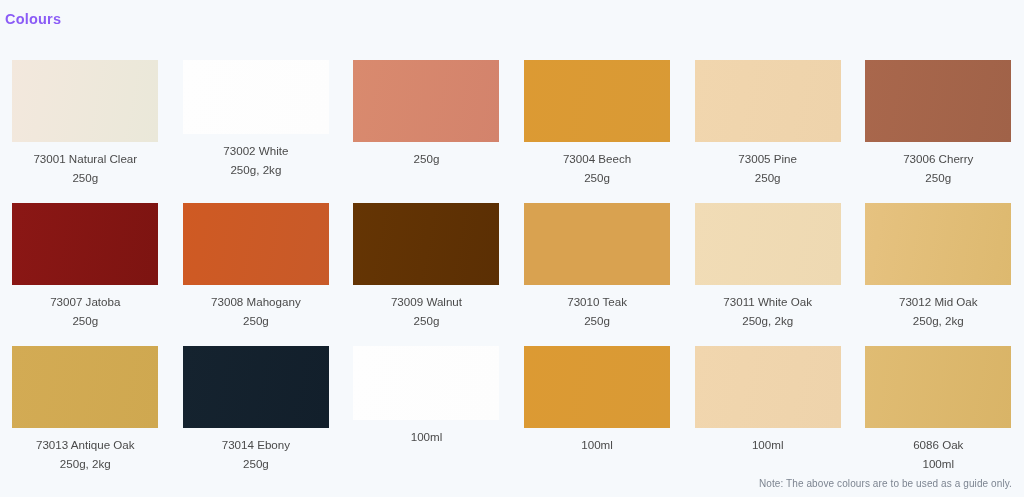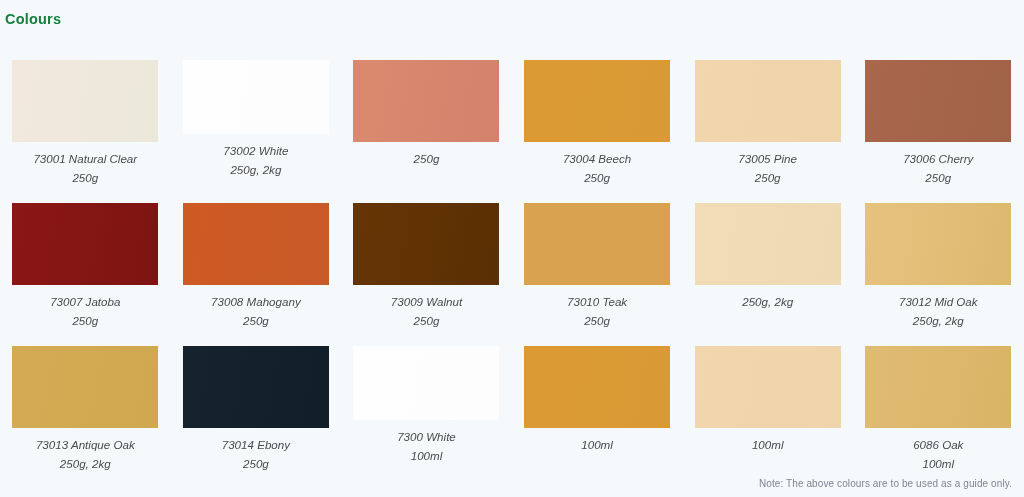--- a/index.html
+++ b/index.html
@@ -25,21 +25,20 @@
     font-weight: bold;
     color: #18662a;
     letter-spacing: 0.2px;
   }
 
   #swatch-grid {
     position: absolute;
     left: 0;
     top: 60px;
     width: 1024px;
-    font-style: italic;
   }
 
   .swatch-row {
     display: flex;
     width: 1024px;
     height: 143px;
   }
 
   .swatch-cell {
     width: 170.6px;
@@ -84,21 +83,21 @@
     right: 12px;
     bottom: 8px;
     font-size: 10px;
     color: #7d8591;
     letter-spacing: 0.1px;
   }
 </style>
 </head>
 <body style="background: rgb(246, 249, 252);">
 
-<div id="page-title" style="color: #15803d;">Colours</div>
+<div id="page-title" style="color: #8b5cf6;">Colours</div>
 
 <div id="swatch-grid">
     <div class="swatch-row">
       <div class="swatch-cell">
         <div class="swatch-chip tall" style="background: linear-gradient(100deg, rgb(243, 232, 221) 0%, rgb(234, 232, 217) 100%);"></div>
         <div class="swatch-labels">
           <div class="swatch-name">73001 Natural Clear</div>
           <div class="swatch-sizes">250g</div>
         </div>
       </div>
@@ -162,20 +161,21 @@
       <div class="swatch-cell">
         <div class="swatch-chip tall" style="background: linear-gradient(100deg, rgb(217, 162, 80) 0%, rgb(217, 162, 80) 100%);"></div>
         <div class="swatch-labels">
           <div class="swatch-name">73010 Teak</div>
           <div class="swatch-sizes">250g</div>
         </div>
       </div>
       <div class="swatch-cell">
         <div class="swatch-chip tall" style="background: linear-gradient(100deg, rgb(241, 220, 182) 0%, rgb(238, 217, 178) 100%);"></div>
         <div class="swatch-labels">
+          <div class="swatch-name">73011 White Oak</div>
           <div class="swatch-sizes">250g, 2kg</div>
         </div>
       </div>
       <div class="swatch-cell">
         <div class="swatch-chip tall" style="background: linear-gradient(100deg, rgb(230, 194, 128) 0%, rgb(221, 185, 111) 100%);"></div>
         <div class="swatch-labels">
           <div class="swatch-name">73012 Mid Oak</div>
           <div class="swatch-sizes">250g, 2kg</div>
         </div>
       </div>
@@ -191,21 +191,20 @@
       <div class="swatch-cell">
         <div class="swatch-chip tall" style="background: linear-gradient(100deg, rgb(21, 35, 47) 0%, rgb(18, 31, 43) 100%);"></div>
         <div class="swatch-labels">
           <div class="swatch-name">73014 Ebony</div>
           <div class="swatch-sizes">250g</div>
         </div>
       </div>
       <div class="swatch-cell">
         <div class="swatch-chip short" style="background: linear-gradient(100deg, rgb(254, 254, 254) 0%, rgb(253, 253, 253) 100%);"></div>
         <div class="swatch-labels">
-          <div class="swatch-name">7300 White</div>
           <div class="swatch-sizes">100ml</div>
         </div>
       </div>
       <div class="swatch-cell">
         <div class="swatch-chip tall" style="background: linear-gradient(100deg, rgb(220, 154, 51) 0%, rgb(217, 154, 53) 100%);"></div>
         <div class="swatch-labels">
           <div class="swatch-sizes">100ml</div>
         </div>
       </div>
       <div class="swatch-cell">

